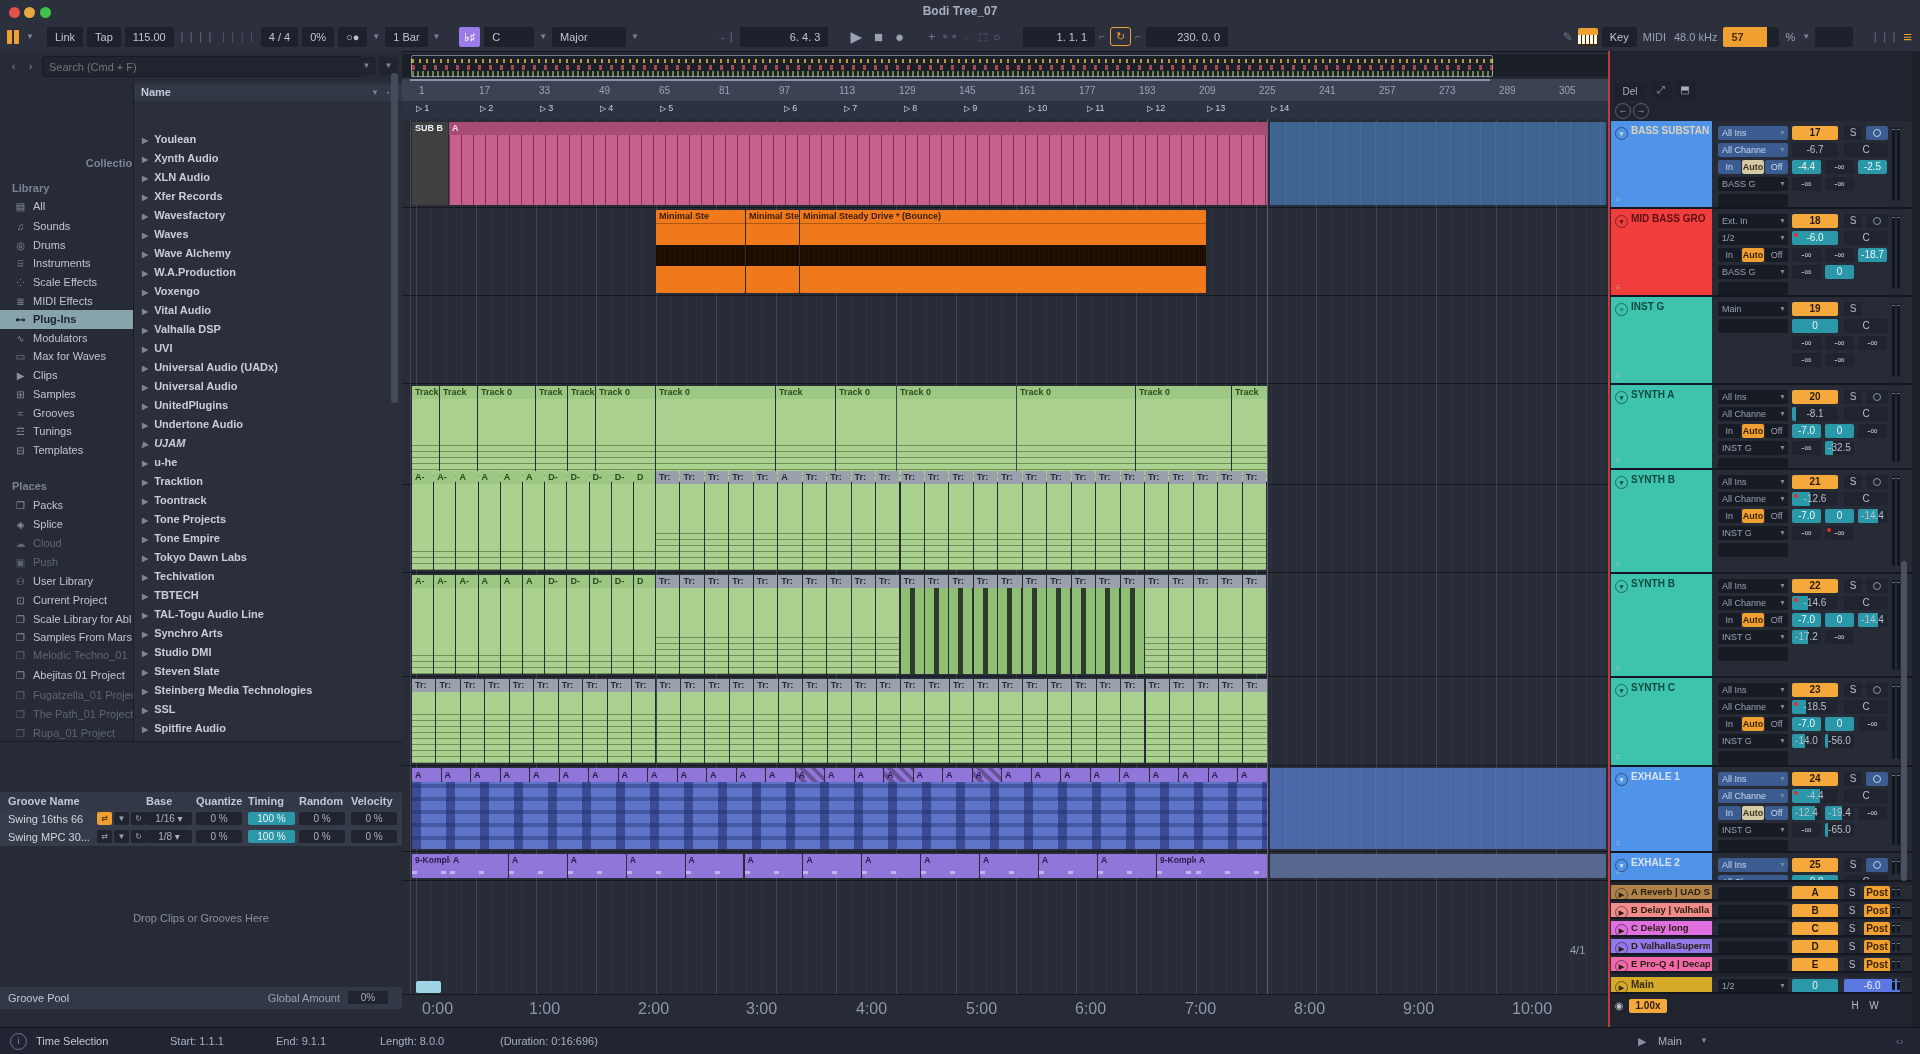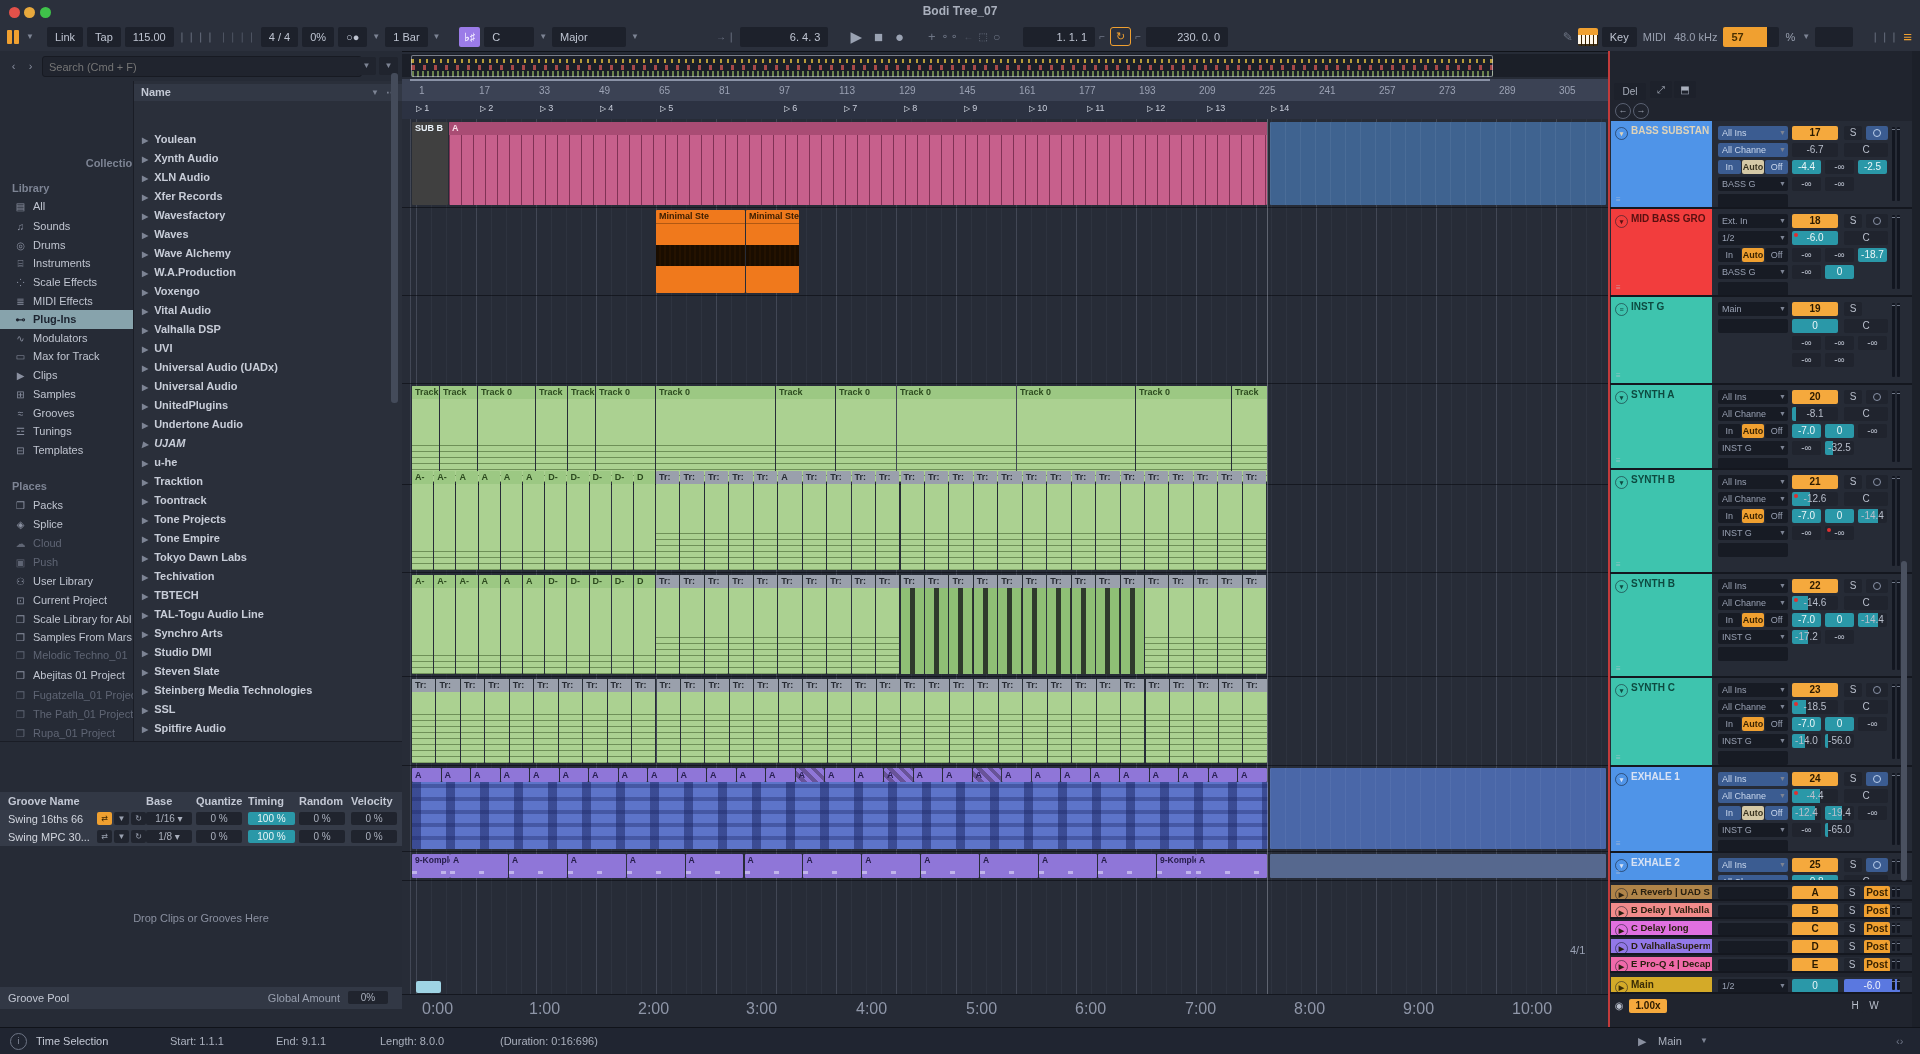--- a/index.html
+++ b/index.html
@@ -232,21 +232,21 @@
         <div class="side-item hdr" style="top: 73px; text-align: right;"><span>Collections</span></div>
         <div class="side-item hdr" style="top: 98px;"><span>Library</span></div>
         <div class="side-item" style="top: 116px;"><span class="ic">▤</span><span>All</span></div>
         <div class="side-item" style="top: 136px;"><span class="ic">♫</span><span>Sounds</span></div>
         <div class="side-item" style="top: 155px;"><span class="ic">◎</span><span>Drums</span></div>
         <div class="side-item" style="top: 173px;"><span class="ic">⌸</span><span>Instruments</span></div>
         <div class="side-item" style="top: 192px;"><span class="ic">⁘</span><span>Scale Effects</span></div>
         <div class="side-item" style="top: 211px;"><span class="ic">≣</span><span>MIDI Effects</span></div>
         <div class="side-item sel" style="top: 229px;"><span class="ic">⊷</span><span>Plug-Ins</span></div>
         <div class="side-item" style="top: 248px;"><span class="ic">∿</span><span>Modulators</span></div>
-        <div class="side-item" style="top: 266px;"><span class="ic">▭</span><span>Max for Track</span></div>
+        <div class="side-item" style="top: 266px;"><span class="ic">▭</span><span>Max for Waves</span></div>
         <div class="side-item" style="top: 285px;"><span class="ic">▶</span><span>Clips</span></div>
         <div class="side-item" style="top: 304px;"><span class="ic">⊞</span><span>Samples</span></div>
         <div class="side-item" style="top: 323px;"><span class="ic">≈</span><span>Grooves</span></div>
         <div class="side-item" style="top: 341px;"><span class="ic">☲</span><span>Tunings</span></div>
         <div class="side-item" style="top: 360px;"><span class="ic">⊟</span><span>Templates</span></div>
         <div class="side-item hdr" style="top: 396px;"><span>Places</span></div>
         <div class="side-item" style="top: 415px;"><span class="ic">❒</span><span>Packs</span></div>
         <div class="side-item" style="top: 434px;"><span class="ic">◈</span><span>Splice</span></div>
         <div class="side-item dim" style="top: 453px;"><span class="ic">☁</span><span>Cloud</span></div>
         <div class="side-item dim" style="top: 472px;"><span class="ic">▣</span><span>Push</span></div>
@@ -408,20 +408,24 @@
         </div>
         <div class="lane" style="top: 90px; height: 87px;">
           <div class="clip orange" style="left: 254px; width: 89px;">
             <div class="hd">Minimal Ste</div>
             <div class="wave"></div>
           </div>
           <div class="clip orange" style="left: 344px; width: 53px;">
             <div class="hd">Minimal Ste</div>
             <div class="wave"></div>
           </div>
+          <div class="clip orange" style="left: 398px; width: 406px;">
+            <div class="hd">Minimal Steady Drive * (Bounce)</div>
+            <div class="wave"></div>
+          </div>
         </div>
         <div class="lane" style="top: 178px; height: 87px;"></div>
         <div class="lane" style="top: 266px; height: 100px;">
           <div class="clip green" style="left: 10px; width: 27px;">
             <div class="hd">Track</div>
             <div class="bd"></div>
           </div>
           <div class="clip green" style="left: 38px; width: 37px;">
             <div class="hd">Track</div>
             <div class="bd"></div>

